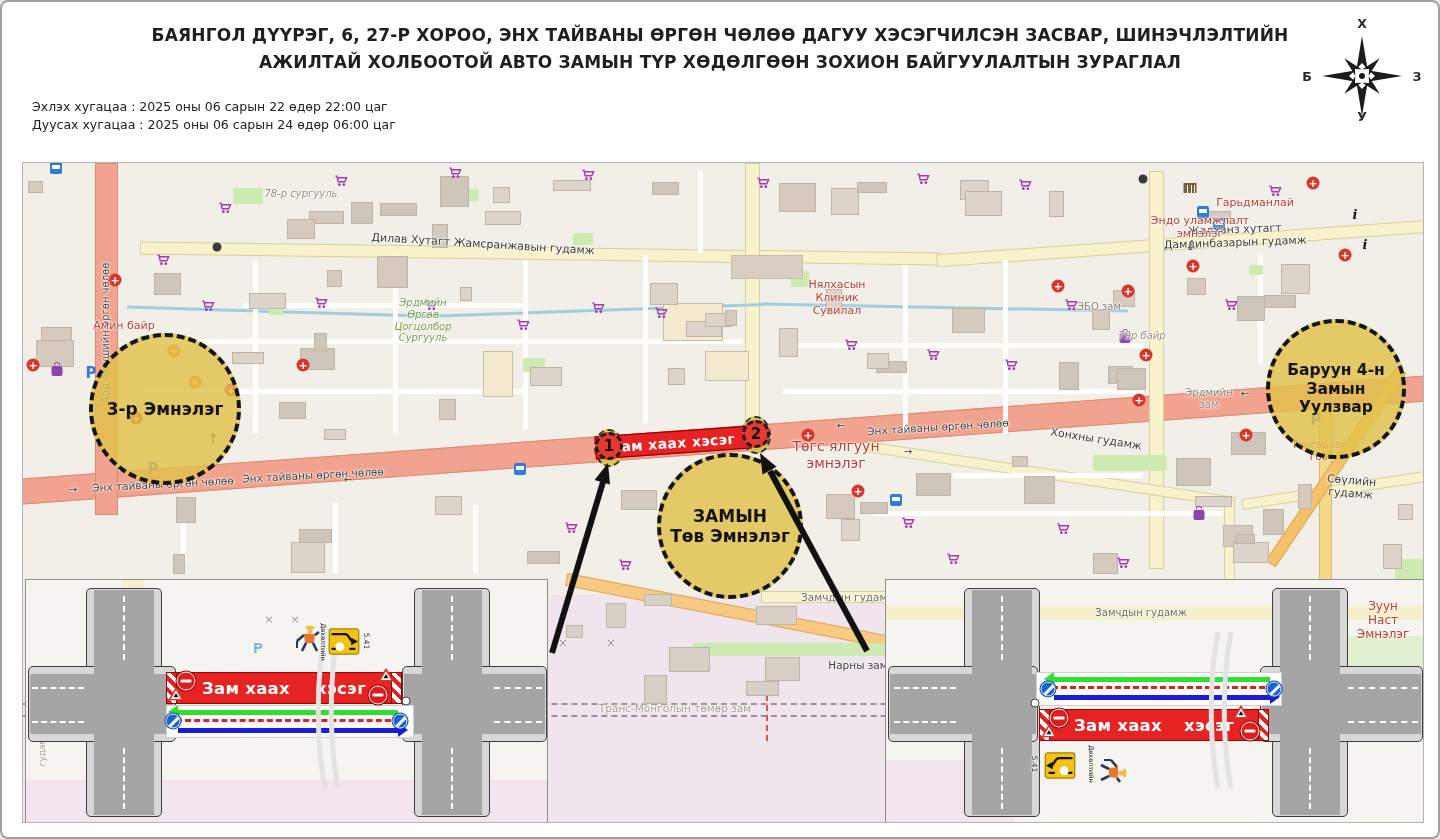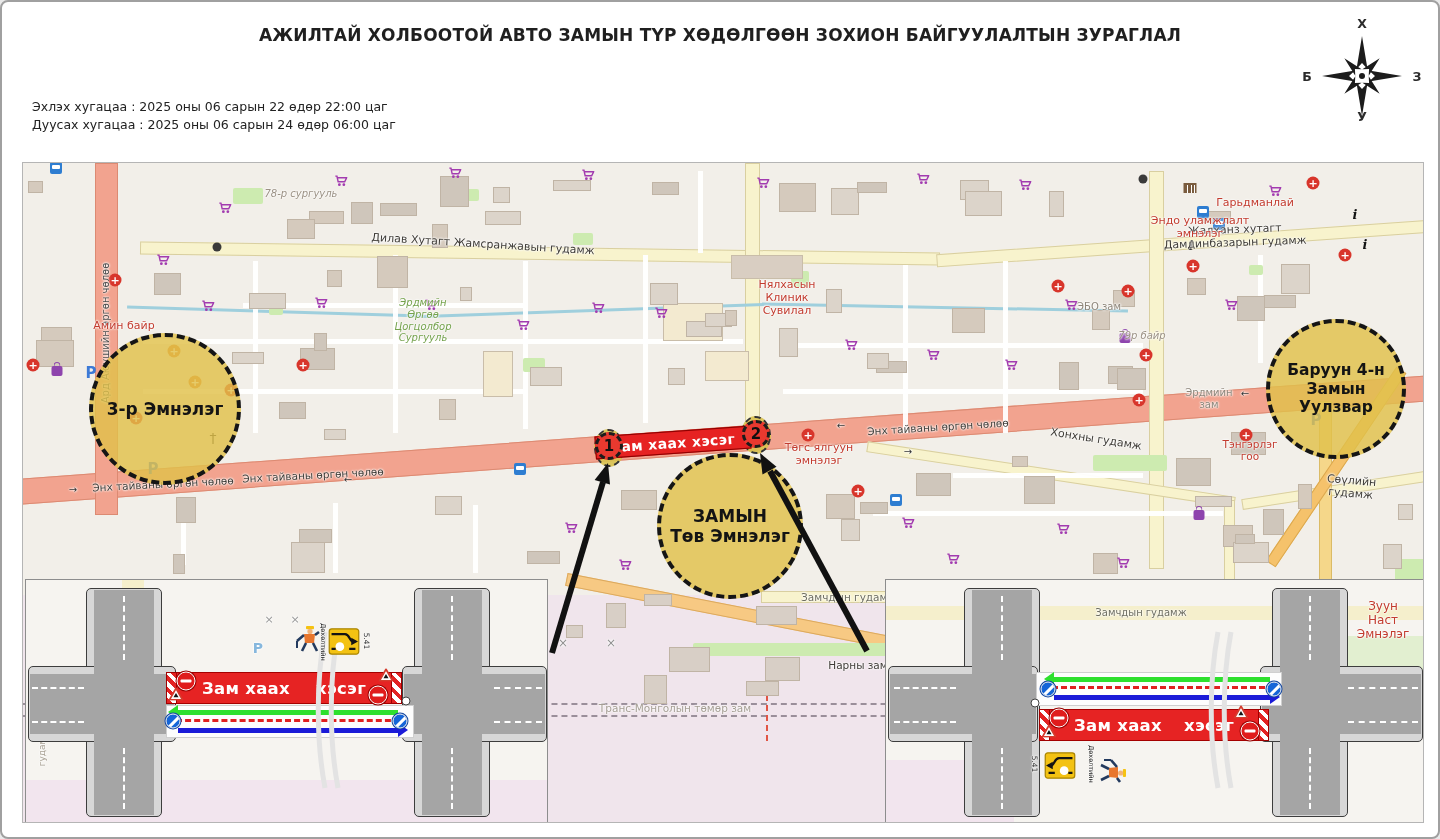--- a/index.html
+++ b/index.html
@@ -61,20 +61,21 @@
   .candy{position:absolute;width:11px;background:repeating-linear-gradient(45deg,#e32222 0 4px,#fff 4px 8px);
     border:1px solid #a00000;z-index:3;}
   .wdot{position:absolute;width:9px;height:9px;border-radius:50%;background:#fff;border:1.5px solid #444;
     transform:translate(-50%,-50%);z-index:4;}
 </style>
 </head>
 <body>
 
 <div class="page">
   <div class="title">
+    <div>БАЯНГОЛ ДҮҮРЭГ, 6, 27-Р ХОРОО, ЭНХ ТАЙВАНЫ ӨРГӨН ЧӨЛӨӨ ДАГУУ ХЭСЭГЧИЛСЭН ЗАСВАР, ШИНЭЧЛЭЛТИЙН</div>
     <div>АЖИЛТАЙ ХОЛБООТОЙ АВТО ЗАМЫН ТҮР ХӨДӨЛГӨӨН ЗОХИОН БАЙГУУЛАЛТЫН ЗУРАГЛАЛ</div>
   </div>
   <div class="schedule">
     <div>Эхлэх хугацаа : 2025 оны 06 сарын 22 өдөр 22:00 цаг</div>
     <div>Дуусах хугацаа : 2025 оны 06 сарын 24 өдөр 06:00 цаг</div>
   </div>
 
   <div class="compass">
     <svg width="84" height="84" viewBox="-42 -42 84 84" style="position:absolute;left:23px;top:22px">
       <g fill="#1c1c1c">
@@ -473,42 +474,42 @@
       <div class="ic ic-signal" style="left: 194px; top: 84px; transform: translate(-50%, -50%);"></div>
       <div class="ic ic-signal" style="left: 1120px; top: 16px; transform: translate(-50%, -50%);"></div>
       <div class="ic ic-bag" style="left: 34px; top: 144px; transform: translate(-50%, -50%);"></div>
       <div class="ic ic-bag" style="left: 1102px; top: 97px; transform: translate(-50%, -50%);"></div>
       <div class="ic ic-bag" style="left: 1176px; top: 260px; transform: translate(-50%, -50%);"></div>
       <div class="ic ic-museum" style="left: 1167px; top: 25px; transform: translate(-50%, -50%);"></div>
       <div class="lbl" style="left: 83px; top: 170px; font-size: 10px; color: rgb(74, 74, 74); transform: translate(-50%, -50%) rotate(-90deg); z-index: 5; font-style: normal; font-weight: normal;">Ард Аюушийн өргөн чөлөө</div>
       <div class="lbl" style="left: 278px; top: 31px; font-size: 10px; color: rgb(155, 145, 132); transform: translate(-50%, -50%) rotate(0deg); z-index: 5; font-style: italic; font-weight: normal;">78-р сургууль</div>
       <div class="lbl" style="left: 460px; top: 82px; font-size: 11px; color: rgb(63, 60, 55); transform: translate(-50%, -50%) rotate(3.5deg); z-index: 5; font-style: normal; font-weight: normal;">Дилав Хутагт Жамсранжавын гудамж</div>
       <div class="lbl" style="left: 1212px; top: 74px; font-size: 11px; color: rgb(63, 60, 55); transform: translate(-50%, -50%) rotate(-2deg); z-index: 5; font-style: normal; font-weight: normal;">Жалханз хутагт Дамдинбазарын гудамж</div>
-      <div class="lbl" style="left: 764px; top: 135px; font-size: 11px; color: rgb(194, 59, 46); transform: translate(-50%, -50%) rotate(0deg); z-index: 5; font-style: normal; font-weight: normal;">Нялхасын
+      <div class="lbl" style="left: 814px; top: 135px; font-size: 11px; color: rgb(194, 59, 46); transform: translate(-50%, -50%) rotate(0deg); z-index: 5; font-style: normal; font-weight: normal;">Нялхасын
 Клиник
 Сувилал</div>
       <div class="lbl" style="left: 1177px; top: 65px; font-size: 11px; color: rgb(194, 59, 46); transform: translate(-50%, -50%) rotate(0deg); z-index: 5; font-style: normal; font-weight: normal;">Эндо уламжлалт
 эмнэлэг</div>
       <div class="lbl" style="left: 1232px; top: 40px; font-size: 11px; color: rgb(194, 59, 46); transform: translate(-50%, -50%) rotate(0deg); z-index: 5; font-style: normal; font-weight: normal;">Гарьдманлай</div>
       <div class="lbl" style="left: 1076px; top: 144px; font-size: 10px; color: rgb(141, 133, 121); transform: translate(-50%, -50%) rotate(0deg); z-index: 5; font-style: normal; font-weight: normal;">ЭБО зам</div>
       <div class="lbl" style="left: 1119px; top: 173px; font-size: 10px; color: rgb(155, 145, 132); transform: translate(-50%, -50%) rotate(0deg); z-index: 5; font-style: italic; font-weight: normal;">79р байр</div>
       <div class="lbl" style="left: 101px; top: 163px; font-size: 11px; color: rgb(194, 59, 46); transform: translate(-50%, -50%) rotate(0deg); z-index: 5; font-style: normal; font-weight: normal;">Амин байр</div>
       <div class="lbl" style="left: 400px; top: 158px; font-size: 10px; color: rgb(116, 162, 76); transform: translate(-50%, -50%) rotate(0deg); z-index: 5; font-style: italic; font-weight: normal;">Эрдмийн
 Өргөө
 Цогцолбор
 Сургууль</div>
       <div class="lbl" style="left: 140px; top: 321px; font-size: 10.5px; color: rgb(63, 60, 55); transform: translate(-50%, -50%) rotate(-3deg); z-index: 5; font-style: normal; font-weight: normal;">Энх тайваны өргөн чөлөө</div>
       <div class="lbl" style="left: 290px; top: 312px; font-size: 10.5px; color: rgb(63, 60, 55); transform: translate(-50%, -50%) rotate(-3deg); z-index: 5; font-style: normal; font-weight: normal;">Энх тайваны өргөн чөлөө</div>
       <div class="lbl" style="left: 915px; top: 264px; font-size: 10.5px; color: rgb(63, 60, 55); transform: translate(-50%, -50%) rotate(-3.5deg); z-index: 5; font-style: normal; font-weight: normal;">Энх тайваны өргөн чөлөө</div>
-      <div class="lbl" style="left: 796px; top: 292px; font-size: 11px; color: rgb(194, 59, 46); transform: translate(-50%, -50%) rotate(0deg); z-index: 5; font-style: normal; font-weight: normal;">Төгс ялгуун
+      <div class="lbl" style="left: 813px; top: 292px; font-size: 14px; color: rgb(194, 59, 46); transform: translate(-50%, -50%) rotate(0deg); z-index: 5; font-style: normal; font-weight: normal;">Төгс ялгуун
 эмнэлэг</div>
       <div class="lbl" style="left: 1073px; top: 277px; font-size: 11px; color: rgb(63, 60, 55); transform: translate(-50%, -50%) rotate(9deg); z-index: 5; font-style: normal; font-weight: normal;">Хонхны гудамж</div>
       <div class="lbl" style="left: 1186px; top: 236px; font-size: 10px; color: rgb(141, 133, 121); transform: translate(-50%, -50%) rotate(0deg); z-index: 5; font-style: normal; font-weight: normal;">Эрдмийн
 зам</div>
-      <div class="lbl" style="left: 1227px; top: 287px; font-size: 10.5px; color: rgb(194, 59, 46); transform: translate(-50%, -50%) rotate(0deg); z-index: 5; font-style: normal; font-weight: normal;">Тэнгэрлэг
+      <div class="lbl" style="left: 1296px; top: 287px; font-size: 10.5px; color: rgb(194, 59, 46); transform: translate(-50%, -50%) rotate(0deg); z-index: 5; font-style: normal; font-weight: normal;">Тэнгэрлэг
 гоо</div>
       <div class="lbl" style="left: 1328px; top: 325px; font-size: 11px; color: rgb(63, 60, 55); transform: translate(-50%, -50%) rotate(5deg); z-index: 5; font-style: normal; font-weight: normal;">Сөүлийн гудамж</div>
       <div class="lbl" style="left: 826px; top: 434px; font-size: 10.5px; color: rgb(110, 110, 96); transform: translate(-50%, -50%) rotate(0deg); z-index: 5; font-style: normal; font-weight: normal;">Замчдын гудамж</div>
       <div class="lbl" style="left: 835px; top: 502px; font-size: 10.5px; color: rgb(63, 60, 55); transform: translate(-50%, -50%) rotate(0deg); z-index: 5; font-style: normal; font-weight: normal;">Нарны зам</div>
       <div class="lbl" style="left: 652px; top: 545px; font-size: 10.5px; color: rgb(165, 158, 148); transform: translate(-50%, -50%) rotate(0deg); z-index: 5; font-style: normal; font-weight: normal;">Транс-Монголын төмөр зам</div>
       <div class="lbl" style="left: 50px; top: 327px; font-size: 10px; color: rgb(51, 51, 51); transform: translate(-50%, -50%) rotate(0deg); z-index: 5; font-style: normal; font-weight: normal;">→</div>
       <div class="lbl" style="left: 325px; top: 317px; font-size: 10px; color: rgb(51, 51, 51); transform: translate(-50%, -50%) rotate(0deg); z-index: 5; font-style: normal; font-weight: normal;">←</div>
       <div class="lbl" style="left: 818px; top: 263px; font-size: 10px; color: rgb(51, 51, 51); transform: translate(-50%, -50%) rotate(0deg); z-index: 5; font-style: normal; font-weight: normal;">←</div>
       <div class="lbl" style="left: 885px; top: 289px; font-size: 10px; color: rgb(51, 51, 51); transform: translate(-50%, -50%) rotate(0deg); z-index: 5; font-style: normal; font-weight: normal;">→</div>
       <div class="lbl" style="left: 1222px; top: 231px; font-size: 10px; color: rgb(51, 51, 51); transform: translate(-50%, -50%) rotate(0deg); z-index: 5; font-style: normal; font-weight: normal;">←</div>

